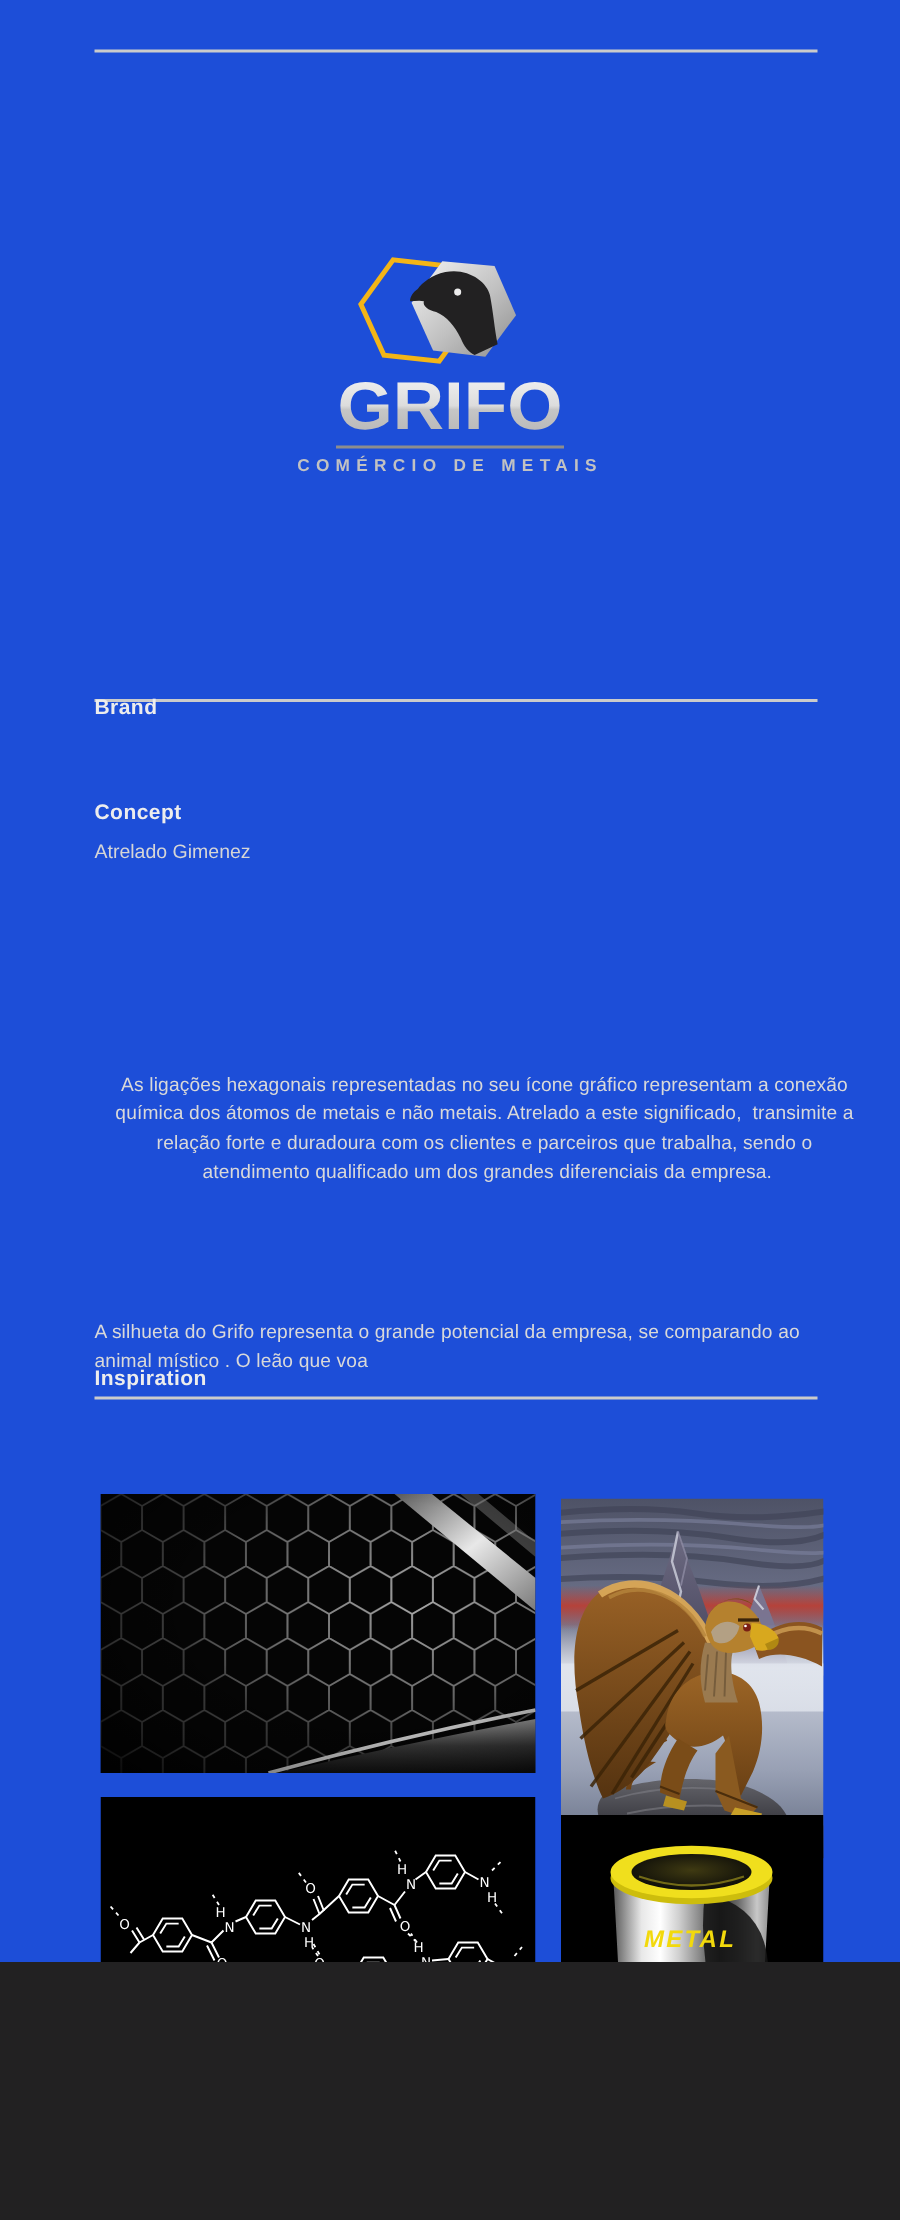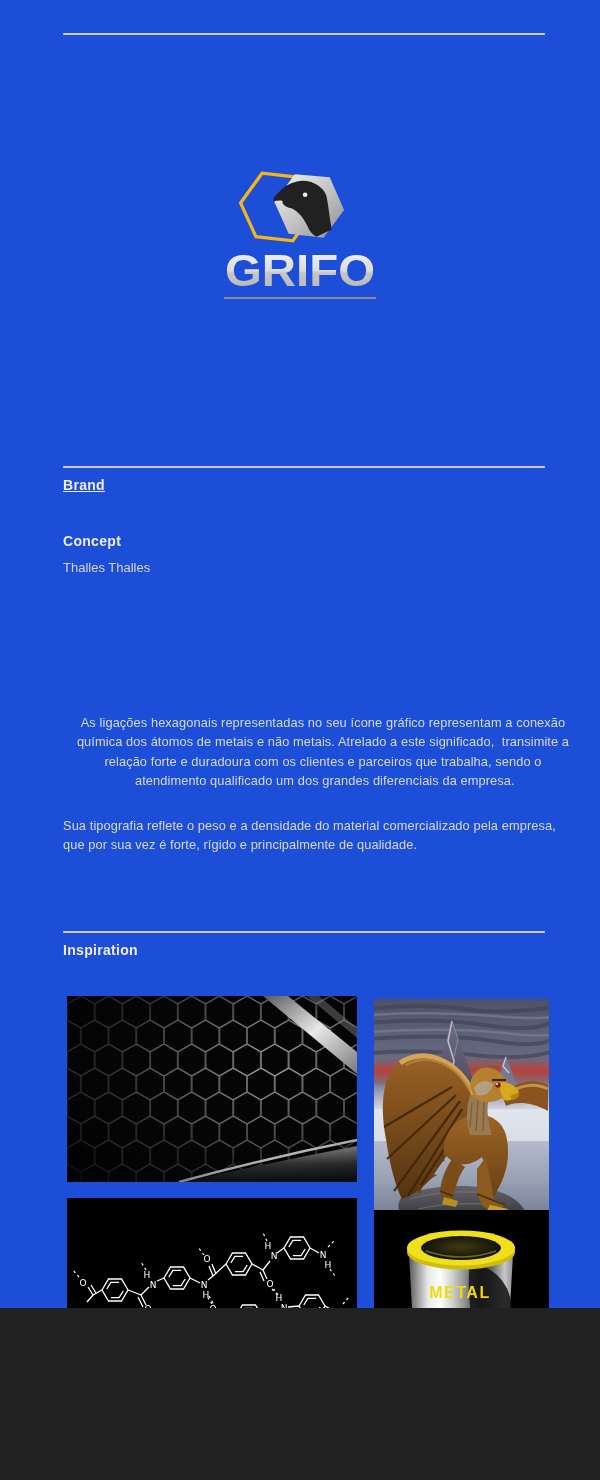--- a/index.html
+++ b/index.html
@@ -8,33 +8,33 @@
   .abs{position:absolute;}
   .rule{height:2px;background:#cbcbcb;}
   .top-rule{top:33px;left:63px;width:482px;}
   .logo-mark{top:164px;left:50%;margin-left:-62px;}
   .logo-wordmark{top:246px;left:50%;margin-left:-88px;}
   .logo-rule{top:297px;left:50%;margin-left:-76px;width:152px;height:2px;background:#8d8d8d;}
   .logo-tagline{top:305px;left:0;width:600px;text-align:center;
       font-size:11.5px;font-weight:bold;letter-spacing:4.2px;color:#c2c2c2;}
   .brand-rule{top:466px;left:63px;width:482px;}
   .heading{font-size:14px;font-weight:bold;color:#ededed;letter-spacing:.3px;line-height:16px;}
-  .brand-heading{top:477px;left:63px;text-decoration:underline;}
+  .brand-heading{top:463px;left:63px;}
   .concept-heading{top:533px;left:63px;}
   .author{top:560px;left:63px;font-size:13px;color:#d6d6d6;}
   .para{left:63px;width:520px;font-size:12.8px;line-height:19.4px;color:#d9d9d9;
         white-space:pre;letter-spacing:.1px;}
   .p1{top:597px;} .p2{top:700px;text-align:center;} .p3{top:803px;} .p4{top:865px;}
   .insp-rule{top:931px;left:63px;width:482px;}
-  .insp-heading{top:942px;left:63px;}
+  .insp-heading{top:910px;left:63px;}
   figure{margin:0;padding:0;line-height:0;}
   .fig-grille{top:996px;left:67px;}
   .fig-chem{top:1198px;left:67px;}
   .fig-griffin{top:999px;left:374px;}
-  .fig-bin{top:1210px;left:374px;}
+  .fig-bin{top:1210px;left:374px;font-style:italic;}
 </style>
 </head>
 <body>
 
 <div class="page">
 
   <div class="abs rule top-rule"></div>
 
   <svg class="abs logo-mark" width="124" height="84" viewBox="0 0 118 82">
     <defs>
@@ -57,33 +57,34 @@
         <stop offset="0" stop-color="#f7f7f7"></stop>
           <stop offset=".5" stop-color="#dcdcdc"></stop>
         <stop offset=".55" stop-color="#c6c6c6"></stop>
           <stop offset="1" stop-color="#b2b2b2"></stop>
       </linearGradient>
     </defs>
     <text x="88" y="40" text-anchor="middle" font-family="Liberation Sans, DejaVu Sans, sans-serif" font-size="45" font-weight="bold" fill="url(#wordSilver)" textLength="150" lengthAdjust="spacingAndGlyphs">GRIFO</text>
   </svg>
 
   <div class="abs logo-rule"></div>
+  <div class="abs logo-tagline">COMÉRCIO DE METAIS</div>
 
   <div class="abs rule brand-rule"></div>
   <h2 class="abs heading brand-heading" style="margin:0">Brand</h2>
 
   <h3 class="abs heading concept-heading" style="margin:0">Concept</h3>
-  <div class="abs author">Thalles Thalles</div>
+  <div class="abs author">Atrelado Gimenez</div>
 
   <p class="abs para p2">As ligações hexagonais representadas no seu ícone gráfico representam a conexão
 química dos átomos de metais e não metais. Atrelado a este significado,  transimite a
 relação forte e duradoura com os clientes e parceiros que trabalha, sendo o
  atendimento qualificado um dos grandes diferenciais da empresa.</p>
-  <p class="abs para p3">Sua tipografia reflete o peso e a densidade do material comercializado pela empresa,
-que por sua vez é forte, rígido e principalmente de qualidade.</p>
+  <p class="abs para p4">A silhueta do Grifo representa o grande potencial da empresa, se comparando ao
+animal místico . O leão que voa</p>
 
   <div class="abs rule insp-rule"></div>
   <h2 class="abs heading insp-heading" style="margin:0">Inspiration</h2>
 
   <figure class="abs fig-grille">
     <svg width="290" height="186" viewBox="0 0 290 186">
       <defs>
         <pattern id="hexPat" width="27.7" height="48" patternUnits="userSpaceOnUse">
           <path d="M13.85 0 L27.7 8 L27.7 24 L13.85 32 L0 24 L0 8 Z M0 24 L13.85 32 L13.85 48 M27.7 24 L13.85 32" fill="none" stroke="#464646" stroke-width="1.2"></path>
         </pattern>

